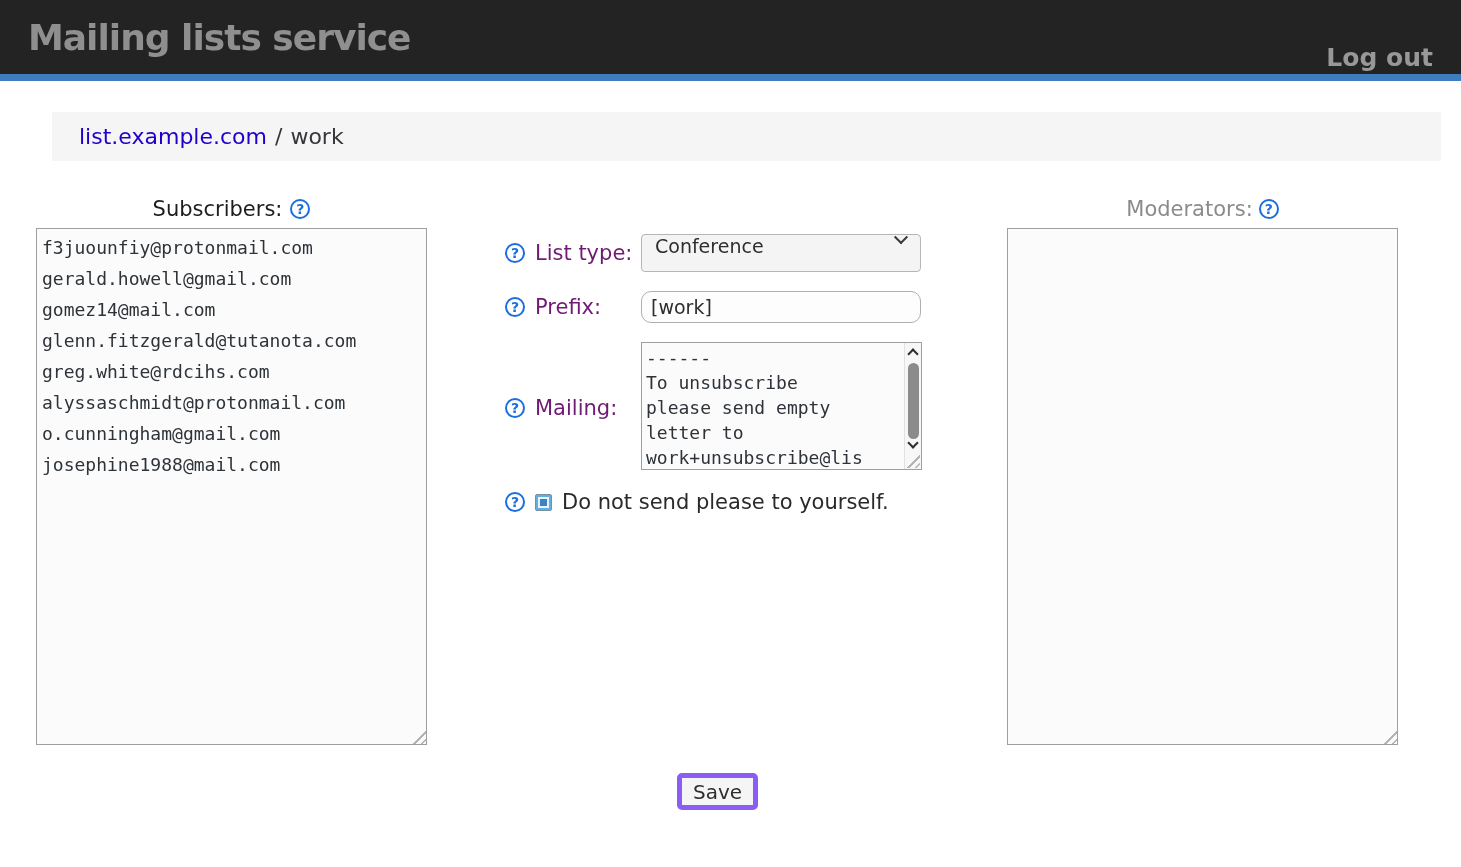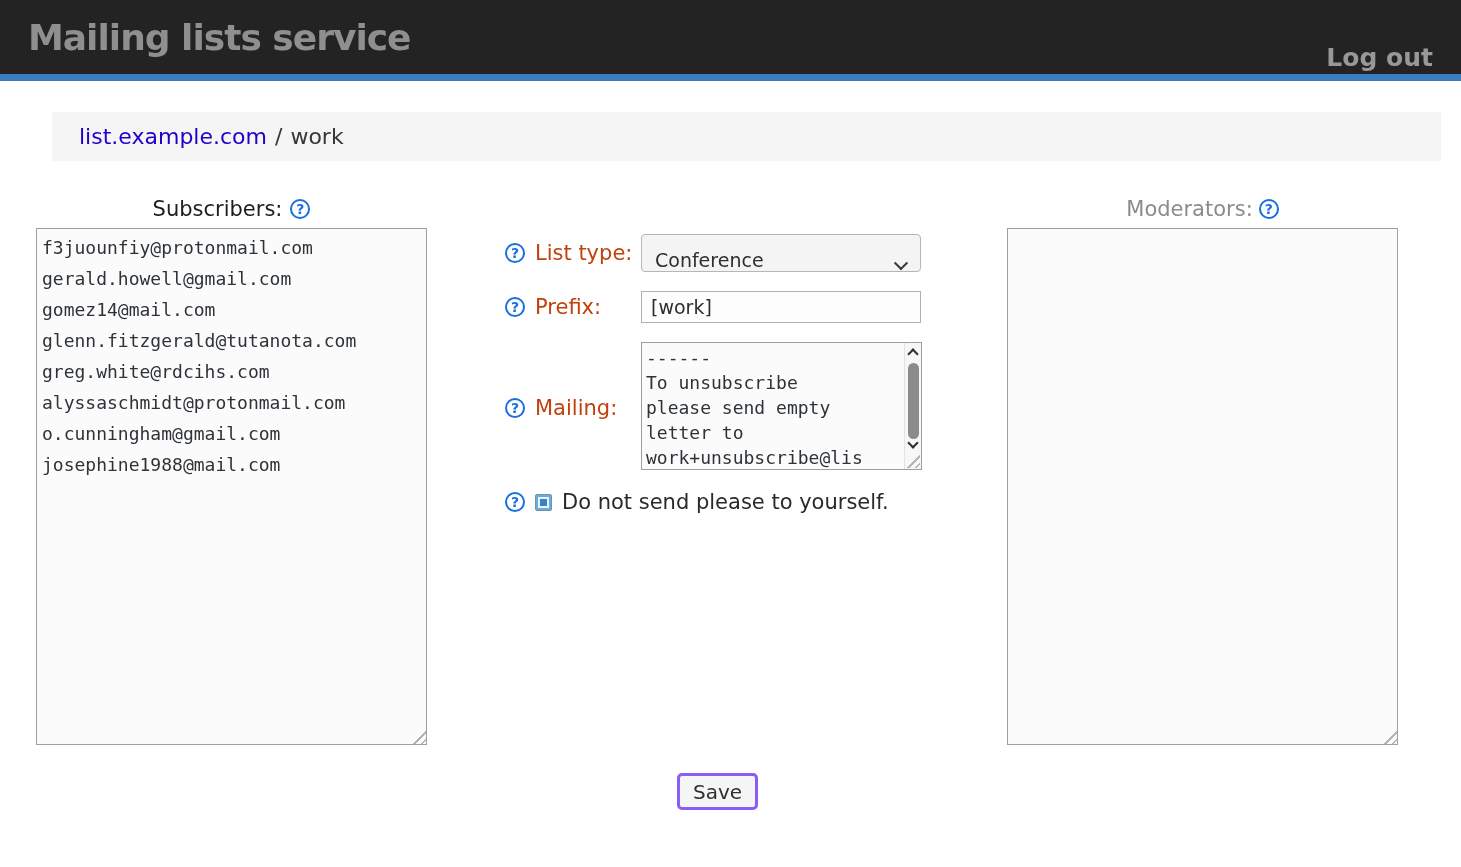--- a/index.html
+++ b/index.html
@@ -60,41 +60,41 @@
   .grip {
     position:absolute; right:1px; bottom:1px; width:15px; height:15px;
     background:
       repeating-linear-gradient(135deg, transparent 0 2px, #b4b4b4 2px 3.5px, transparent 3.5px 5px);
     clip-path:polygon(100% 0, 100% 100%, 0 100%);
     pointer-events:none;
   }
 
   
   .mid-row { position:absolute; display:flex; align-items:center; gap:10px; }
-  .mid-label { font-size:21px; color:#c2410c; }
+  .mid-label { font-size:21px; color:#701a75; }
 
   .row-listtype { left:505px; top:234px; height:38px; }
   .row-prefix   { left:505px; top:291px; height:32px; }
   .row-footer   { left:505px; top:342px; }
   .row-selfmail { left:505px; top:491px; height:22px; }
 
   .select {
     position:absolute; left:641px; top:234px; width:280px; height:38px;
     background:#f4f4f4; border:1px solid #b6b6b6; border-radius:4px;
-    display:flex; align-items:flex-end; justify-content:space-between;
+    display:flex; align-items:flex-start; justify-content:space-between;
     padding:0 14px 0 13px; font-size:19px; color:#2e2e2e; cursor:pointer;
   }
   .chev {
     width:10px; height:10px; border-right:2.5px solid #3a3a3a; border-bottom:2.5px solid #3a3a3a;
     transform:rotate(45deg) translate(-2px,-2px); flex:0 0 auto;
   }
 
   input.text {
     position:absolute; left:641px; top:291px; width:280px; height:32px;
-    background:#fdfdfd; border:1px solid #b0b0b0; border-radius:0;
+    background:#fdfdfd; border:1px solid #b0b0b0; border-radius:10px;
     font-family:"DejaVu Sans","Liberation Sans",sans-serif;
     font-size:19px; color:#2e2e2e; padding:0 9px; outline:none;
   }
 
   .footer-ta {
     position:absolute; left:641px; top:342px; width:281px; height:128px;
     background:#fbfbfb; border:1px solid #9f9f9f; cursor:text;
   }
   .footer-text {
     position:absolute; left:0; top:0; right:18px; bottom:0; overflow:hidden;
@@ -112,21 +112,21 @@
     position:relative; width:17px; height:17px; background:#65aede;
     border:1px solid #7391a5; border-radius:2px; cursor:pointer; flex:0 0 auto;
   }
   .checkbox::before { content:''; position:absolute; inset:2px; background:#e9f3fb; }
   .checkbox::after  { content:''; position:absolute; inset:4px; background:#3d82c4; }
   .selfmail-label { font-size:21px; color:#2a2a2a; cursor:default; }
 
   
   .save-btn {
     position:absolute; left:677px; top:773px; width:81px; height:37px;
-    background:#f5f5f5; border:3px solid #8b5cf6; border-radius:5px;
+    background:#f5f5f5; border:5px solid #8b5cf6; border-radius:5px;
     font-family:"DejaVu Sans","Liberation Sans",sans-serif;
     font-size:20px; color:#2e2e2e; cursor:pointer;
   }
 </style>
 </head>
 <body>
 
 <div class="page">
 
   <div class="header">

